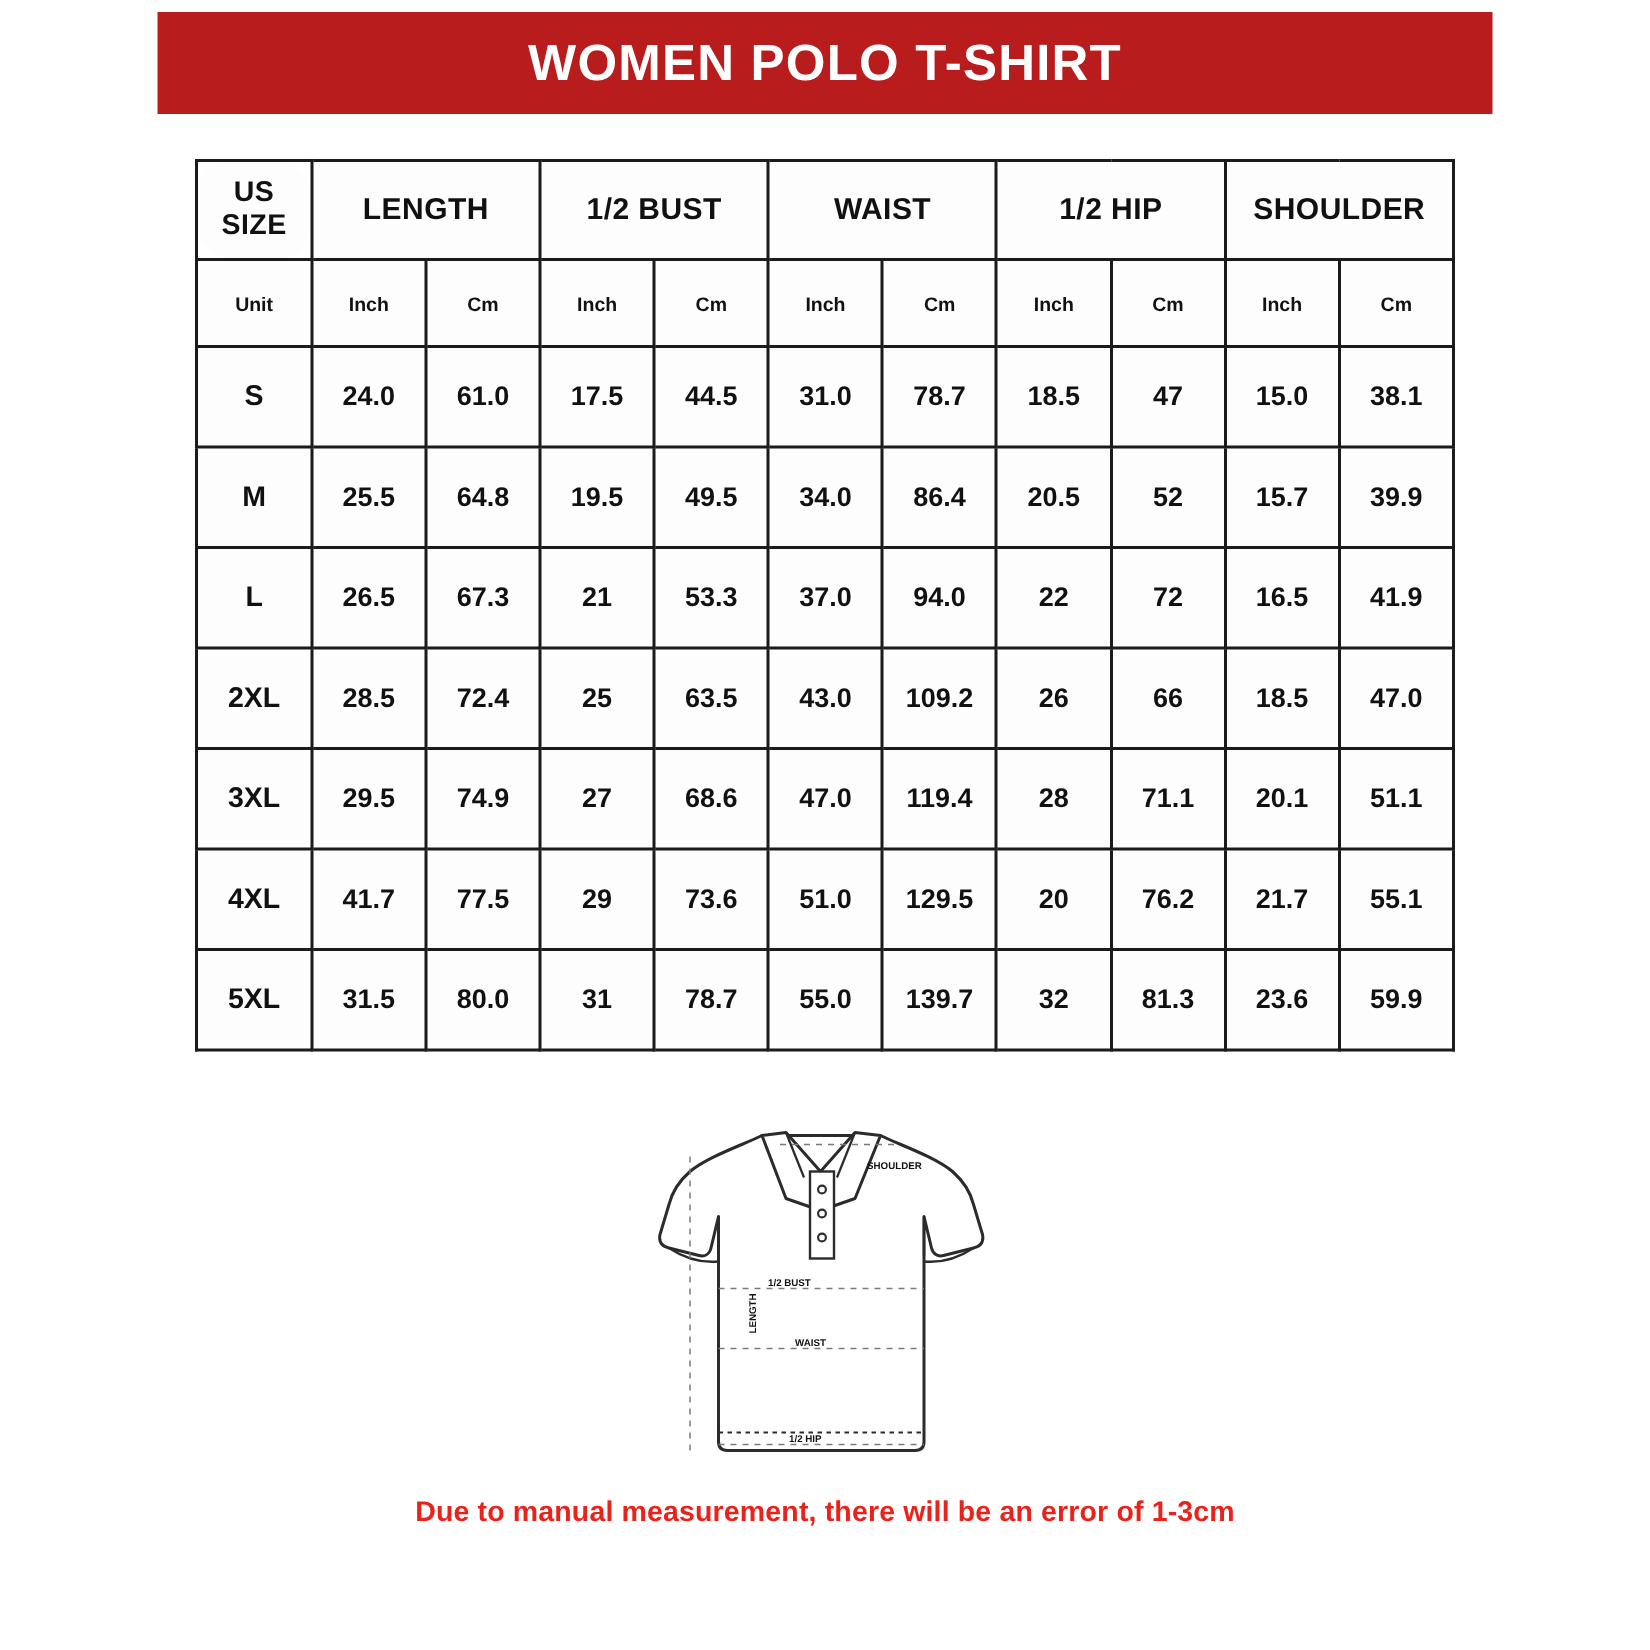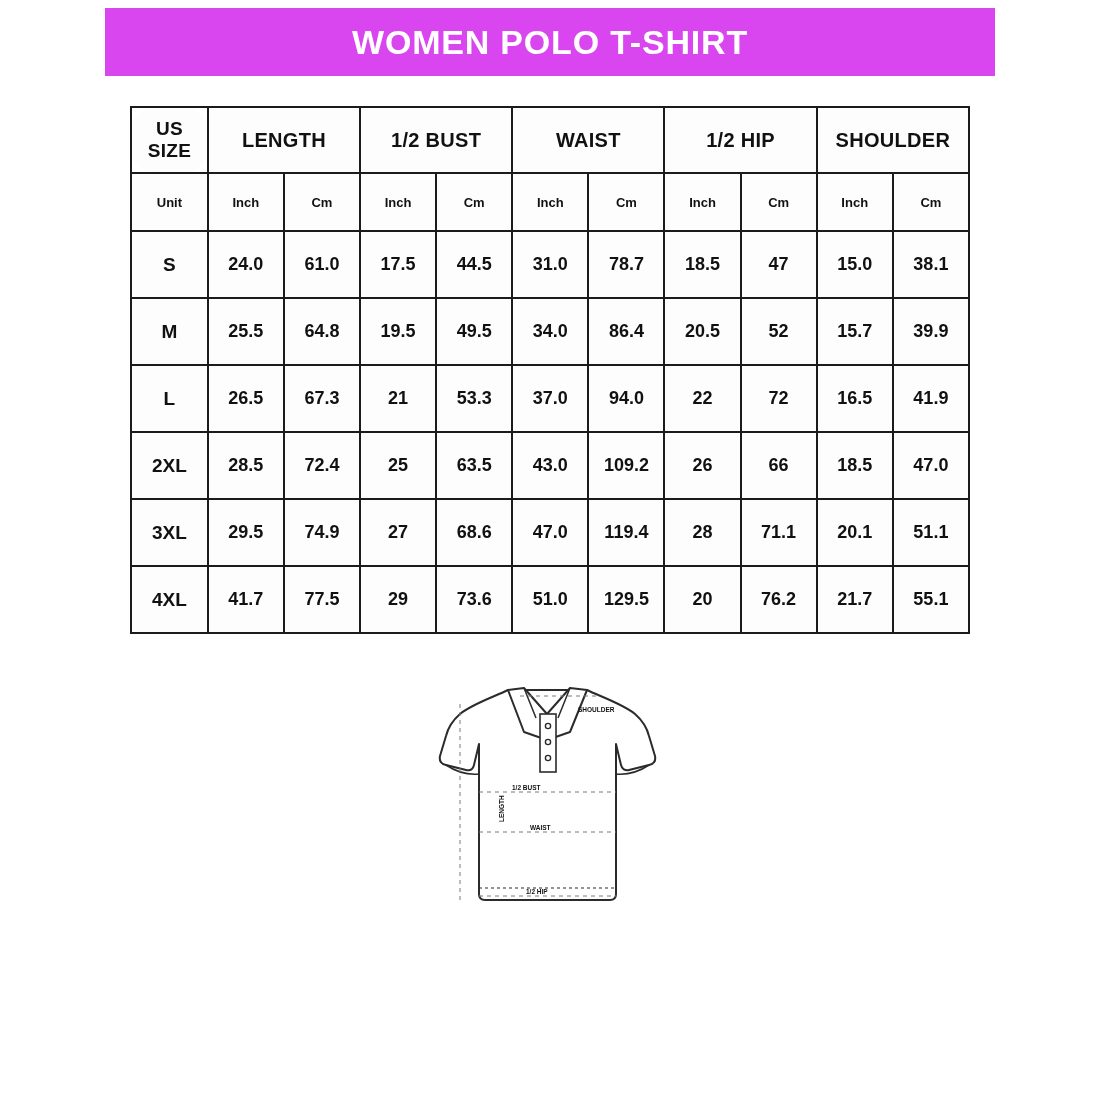--- a/index.html
+++ b/index.html
@@ -110,21 +110,21 @@
     font-weight: bold;
     text-align: center;
     letter-spacing: 0.1px;
   }
 </style>
 </head>
 <body>
 
 <div class="page">
 
-  <div class="banner" style="background: #d946ef;">
+  <div class="banner" style="background: #b91c1c;">
     <div class="banner-title">WOMEN POLO T-SHIRT</div>
   </div>
 
   <div class="table-wrap">
     <table class="size-table">
       <colgroup>
         <col class="c-size">
         <col class="c-num">
           <col class="c-num">
         <col class="c-num">
@@ -239,20 +239,33 @@
           <td>29</td>
           <td>73.6</td>
           <td>51.0</td>
           <td>129.5</td>
           <td>20</td>
           <td>76.2</td>
           <td>21.7</td>
           <td>55.1</td>
         </tr>
 
+        <tr class="data-row">
+          <td class="size-cell">5XL</td>
+          <td>31.5</td>
+          <td>80.0</td>
+          <td>31</td>
+          <td>78.7</td>
+          <td>55.0</td>
+          <td>139.7</td>
+          <td>32</td>
+          <td>81.3</td>
+          <td>23.6</td>
+          <td>59.9</td>
+        </tr>
       </tbody>
     </table>
   </div>
 
   <div class="diagram">
     <svg width="300" height="265" viewBox="0 0 300 265" xmlns="http://www.w3.org/2000/svg">
 
       <path d="M108 38 C96 44 72 52 60 62 C52 69 48 76 46 84 L40 104 C39 109 41 112 46 113 L66 118 C70 119 73 117 74 113 L79 92 L79 242 C79 246 81 248 85 248 L210 248 C214 248 216 246 216 242 L216 92 L221 113 C222 117 225 119 229 118 L249 113 C254 112 256 109 255 104 L249 84 C247 76 243 69 235 62 C223 52 199 44 187 38 Z" fill="#ffffff" stroke="#2b2b2b" stroke-width="2" stroke-linejoin="round"></path>
 
       <path d="M79 92 L79 118" fill="none" stroke="#2b2b2b" stroke-width="1.6"></path>
@@ -278,14 +291,15 @@
       <path d="M120 44 L196 44" fill="none" stroke="#7a7a7a" stroke-width="1" stroke-dasharray="4 4"></path>
 
       <text x="178" y="60" font-family="Liberation Sans, sans-serif" font-size="6.5" font-weight="bold" fill="#111111">SHOULDER</text>
       <text x="0" y="0" transform="translate(104,170) rotate(-90)" font-family="Liberation Sans, sans-serif" font-size="6.5" font-weight="bold" fill="#111111">LENGTH</text>
       <text x="112" y="138" font-family="Liberation Sans, sans-serif" font-size="6.5" font-weight="bold" fill="#111111">1/2 BUST</text>
       <text x="130" y="178" font-family="Liberation Sans, sans-serif" font-size="6.5" font-weight="bold" fill="#111111">WAIST</text>
       <text x="126" y="242" font-family="Liberation Sans, sans-serif" font-size="6.5" font-weight="bold" fill="#111111">1/2 HIP</text>
     </svg>
   </div>
 
+  <div class="note" style="color: rgb(232, 35, 27);">Due to manual measurement, there will be an error of 1-3cm</div>
 
 </div>
 
 </body></html>

